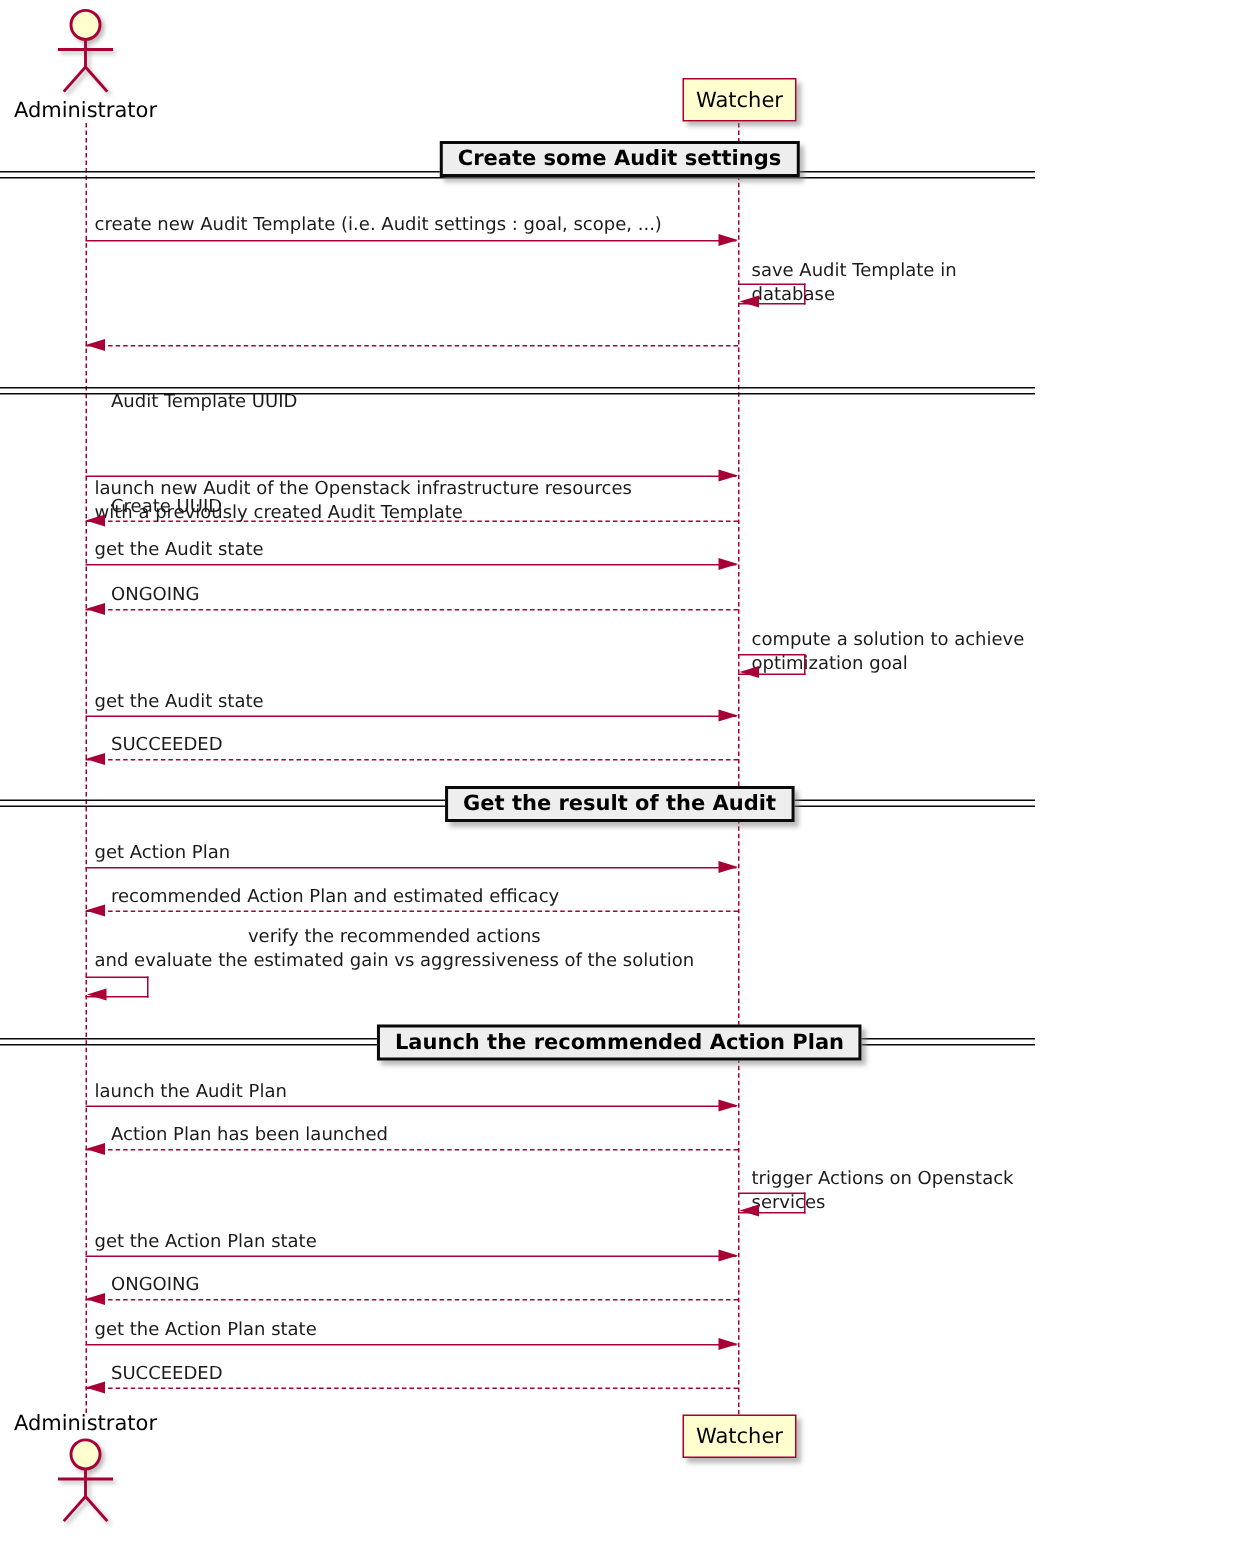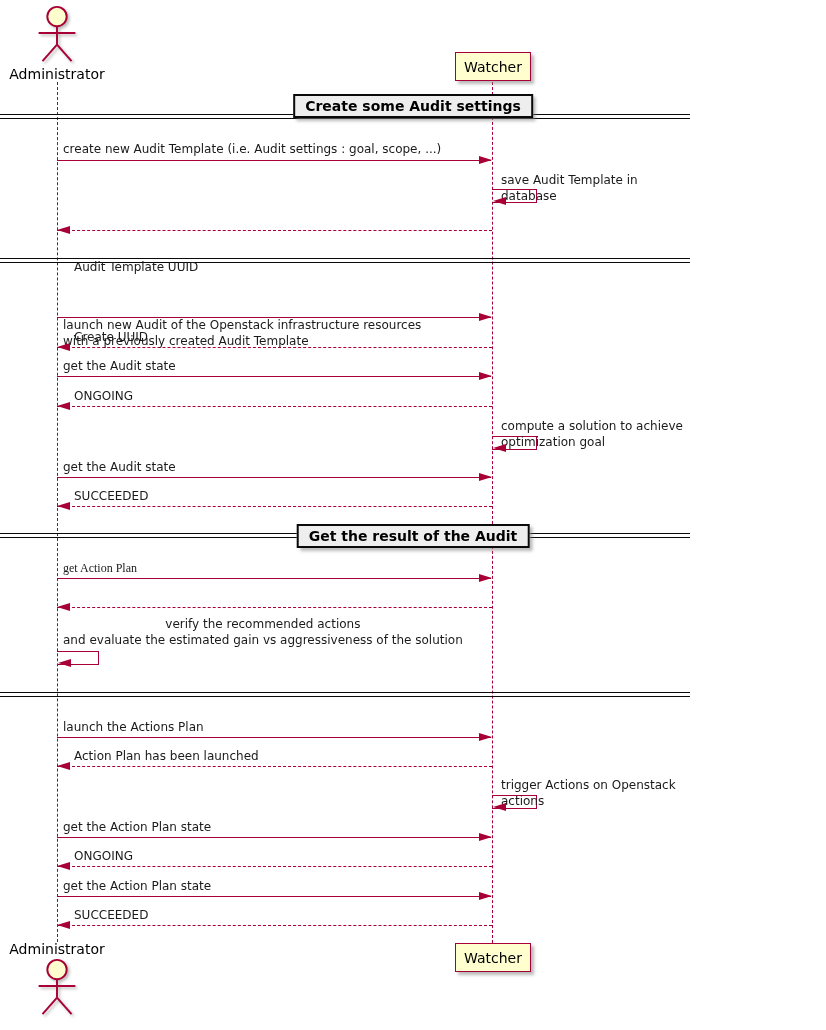--- a/index.html
+++ b/index.html
@@ -108,43 +108,45 @@
   <div class="line-solid" style="left:57px; top:477px; width:434px;"></div>
   <div class="arrow-right" style="left:479px; top:473px;"></div>
 
   <div class="msg-label" style="left:74px; top:489px;">SUCCEEDED</div>
   <div class="line-return" style="left:57px; top:506px; width:435px;"></div>
   <div class="arrow-left" style="left:57px; top:502px;"></div>
 
   <div class="divider-lines" style="top:533px;"></div>
   <div class="divider-label" style="top:524px;">Get the result of the Audit</div>
 
-  <div class="msg-label" style="left:63px; top:561px;font-family:Liberation Serif, serif;">get Action Plan</div>
+  <div class="msg-label" style="left:63px; top:561px;">get Action Plan</div>
   <div class="line-solid" style="left:57px; top:578px; width:434px;"></div>
   <div class="arrow-right" style="left:479px; top:574px;"></div>
 
+  <div class="msg-label" style="left:74px; top:590px;">recommended Action Plan and estimated efficacy</div>
   <div class="line-return" style="left:57px; top:607px; width:435px;"></div>
   <div class="arrow-left" style="left:57px; top:603px;"></div>
 
   <div class="msg-label" style="left:63px; top:617px;text-align:center;">verify the recommended actions
 and evaluate the estimated gain vs aggressiveness of the solution</div>
   <div class="self-loop" style="left:57px; top:651px; width:42px; height:14px;"></div>
   <div class="arrow-left" style="left:58px; top:659px;"></div>
 
   <div class="divider-lines" style="top:692px;"></div>
+  <div class="divider-label" style="top:683px;">Launch the recommended Action Plan</div>
 
-  <div class="msg-label" style="left:63px; top:720px;">launch the Actions Plan</div>
+  <div class="msg-label" style="left:63px; top:720px;">launch the Audit Plan</div>
   <div class="line-solid" style="left:57px; top:737px; width:434px;"></div>
   <div class="arrow-right" style="left:479px; top:733px;"></div>
 
   <div class="msg-label" style="left:74px; top:749px;">Action Plan has been launched</div>
   <div class="line-return" style="left:57px; top:766px; width:435px;"></div>
   <div class="arrow-left" style="left:57px; top:762px;"></div>
 
-  <div class="msg-label" style="left:501px; top:778px;">trigger Actions on Openstack actions</div>
+  <div class="msg-label" style="left:501px; top:778px;">trigger Actions on Openstack services</div>
   <div class="self-loop" style="left:492px; top:795px; width:45px; height:14px;"></div>
   <div class="arrow-left" style="left:493px; top:803px;"></div>
 
   <div class="msg-label" style="left:63px; top:820px;">get the Action Plan state</div>
   <div class="line-solid" style="left:57px; top:837px; width:434px;"></div>
   <div class="arrow-right" style="left:479px; top:833px;"></div>
 
   <div class="msg-label" style="left:74px; top:849px;">ONGOING</div>
   <div class="line-return" style="left:57px; top:866px; width:435px;"></div>
   <div class="arrow-left" style="left:57px; top:862px;"></div>

